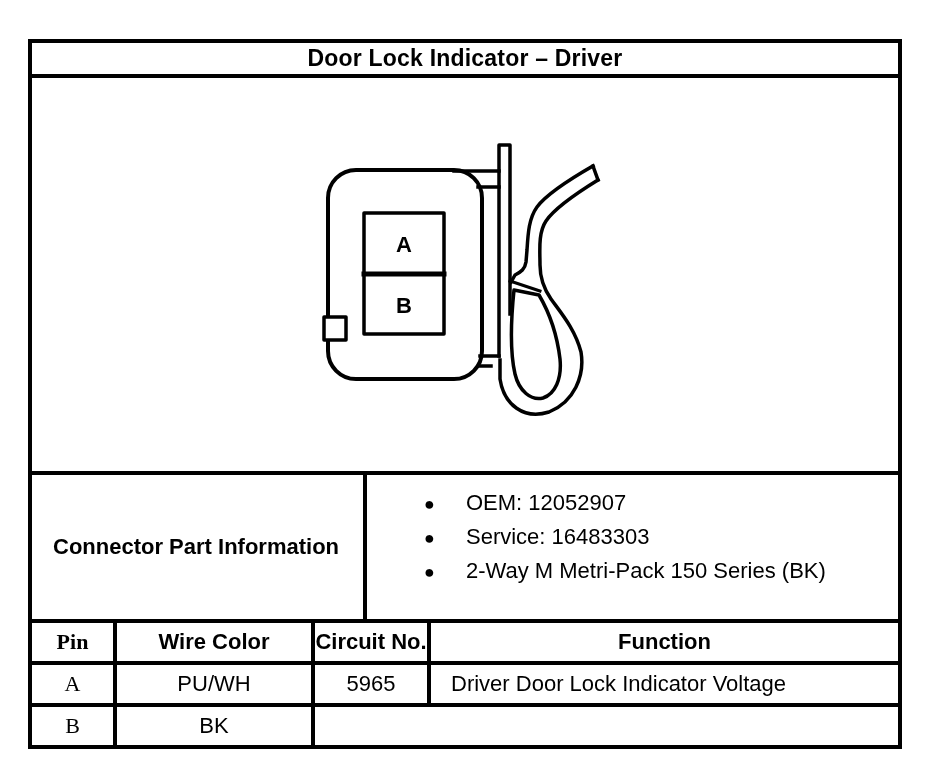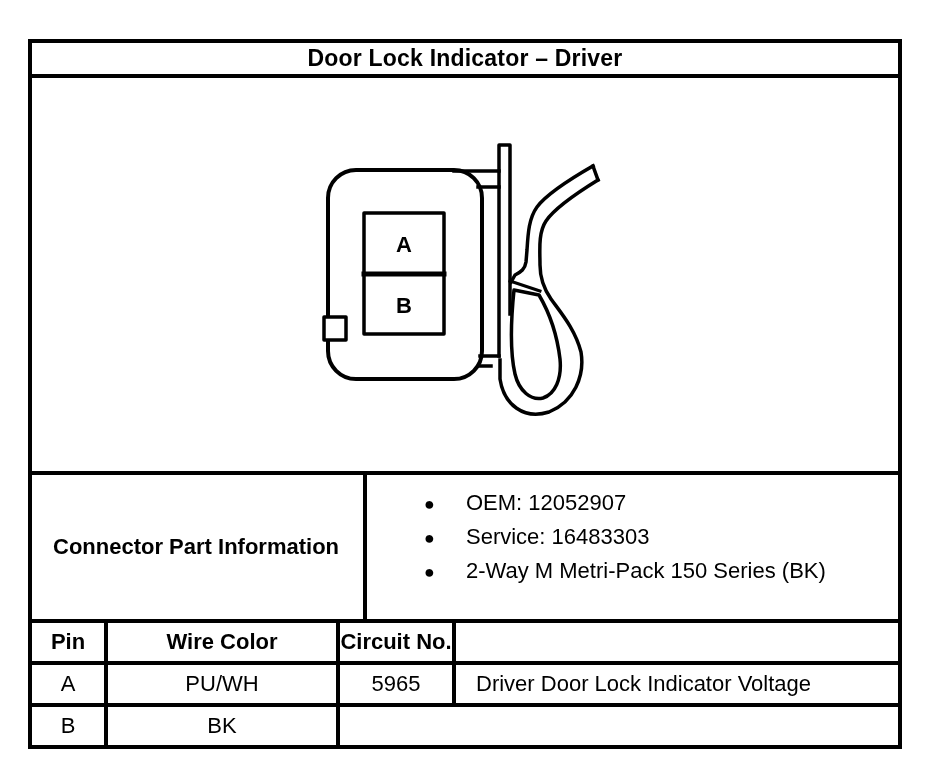--- a/index.html
+++ b/index.html
@@ -96,22 +96,22 @@
   .cell {
     box-sizing: border-box;
     border-right: 4px solid #000;
     display: flex;
     align-items: center;
     justify-content: center;
     font-size: 22px;
     overflow: hidden;
     white-space: nowrap;
   }
-  .col-pin      { width: 76px;  flex: none; }
-  .col-wire     { width: 232px; flex: none; }
+  .col-pin      { width: 85px;  flex: none; font-family: Liberation Serif, serif; }
+  .col-wire     { width: 198px; flex: none; }
   .col-circuit  { width: 116px; flex: none; }
   .col-function { flex: 1; border-right: none; }
   .cell.left { justify-content: flex-start; padding-left: 20px; }
 </style>
 </head>
 <body>
 
 <div class="doc">
 
   <div class="row title-row">Door Lock Indicator – Driver</div>
@@ -164,20 +164,21 @@
         <span class="dot">●</span>
         <span>2-Way M Metri-Pack 150 Series (BK)</span>
       </div>
     </div>
   </div>
 
   <div class="row tbl-row header">
     <div class="cell col-pin">Pin</div>
     <div class="cell col-wire">Wire Color</div>
     <div class="cell col-circuit">Circuit No.</div>
+    <div class="cell col-function">Function</div>
   </div>
 
   <div class="row tbl-row data">
     <div class="cell col-pin">A</div>
     <div class="cell col-wire">PU/WH</div>
     <div class="cell col-circuit">5965</div>
     <div class="cell col-function left">Driver Door Lock Indicator Voltage</div>
   </div>
 
   <div class="row tbl-row data last">

